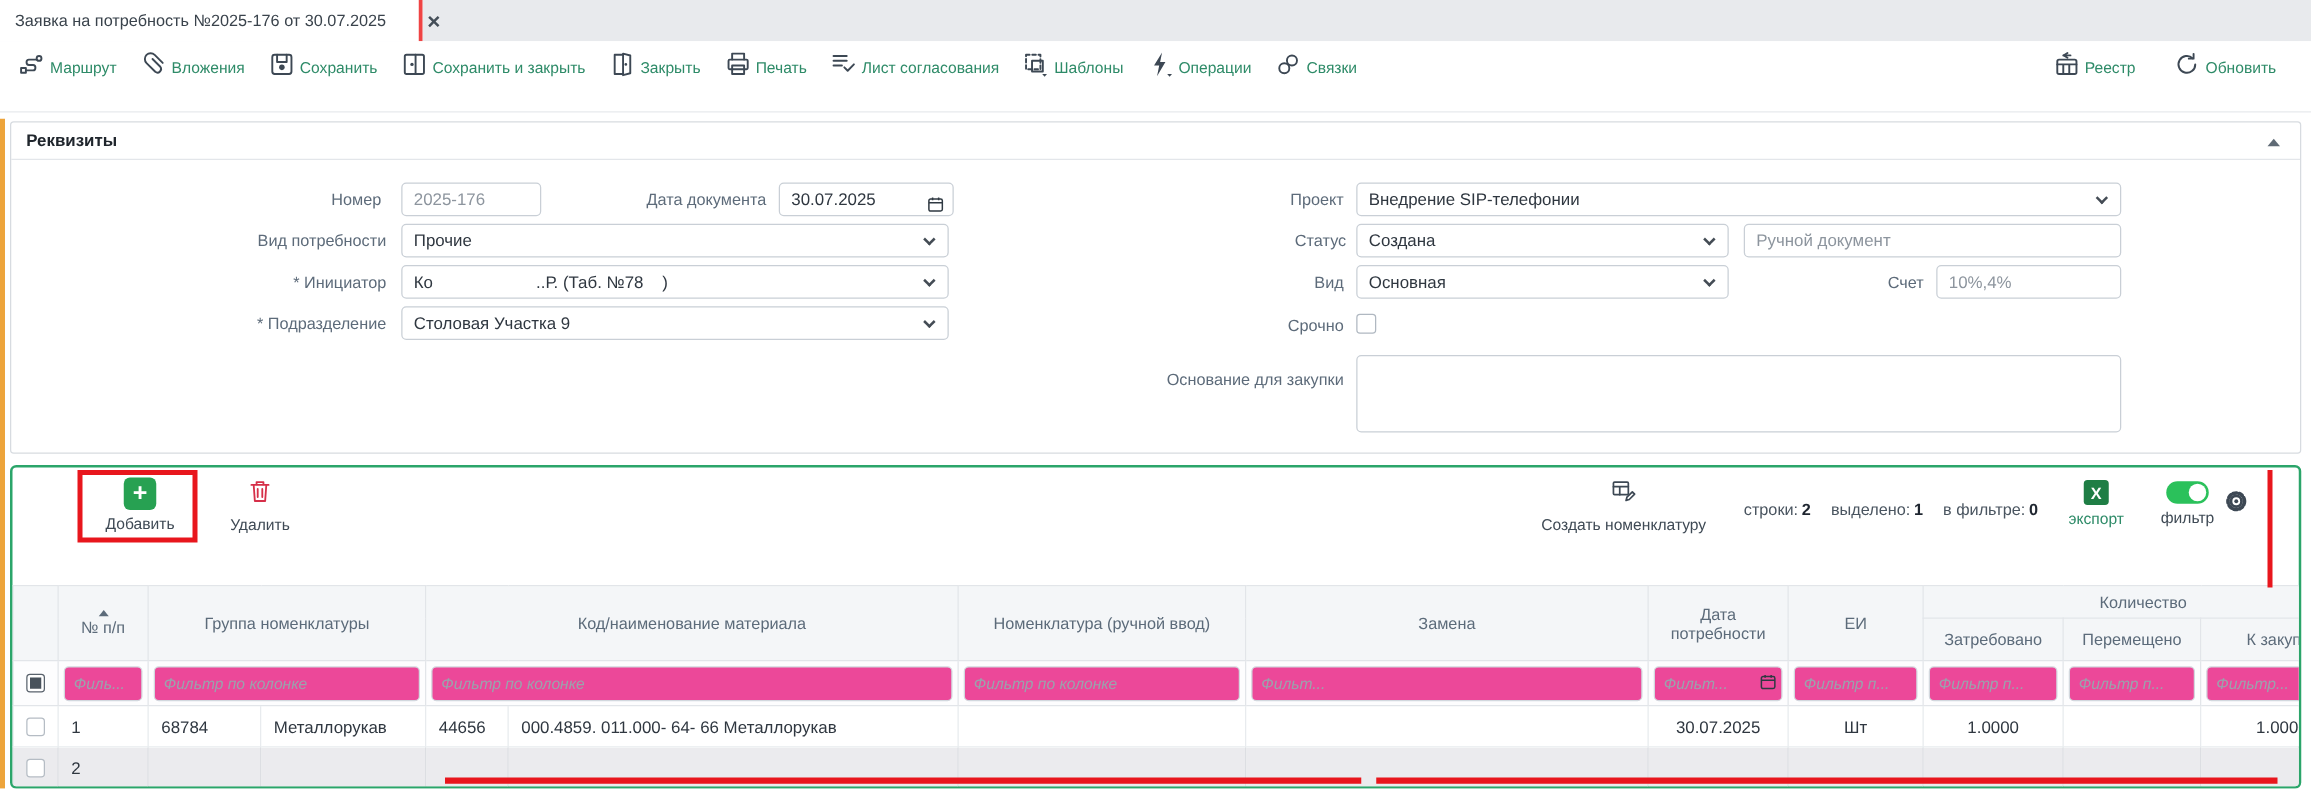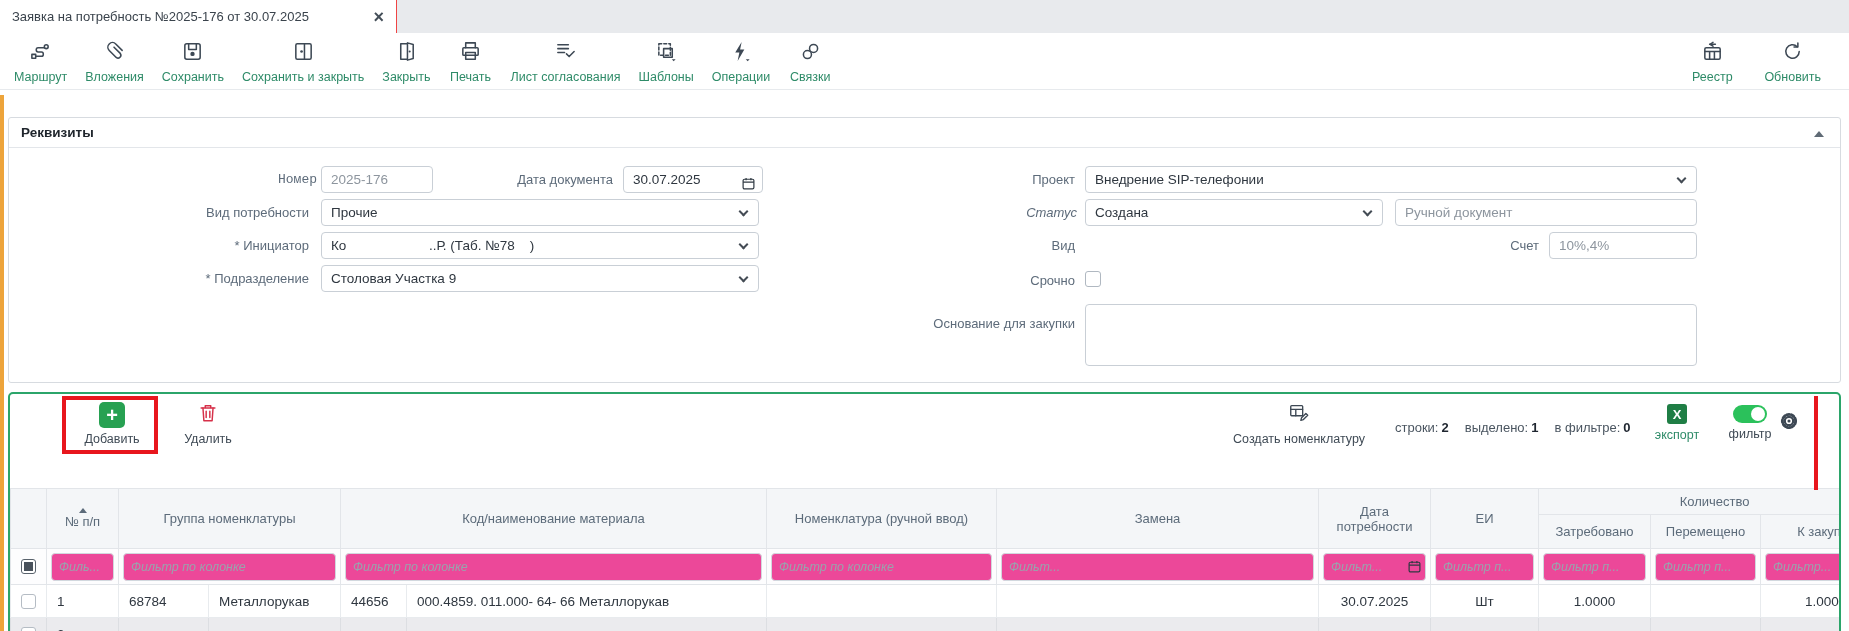--- a/index.html
+++ b/index.html
@@ -2,38 +2,38 @@
 <html><head>
 <meta charset="utf-8">
 <style>
   * { margin:0; padding:0; box-sizing:border-box; }
   body { background:#fff; }
   #app { position:relative; width:1849px; height:631px; overflow:hidden; background:#fff;
          font-family:"Liberation Sans", sans-serif; color:#2f3740; }
 
   
   .tabbar { position:absolute; left:0; top:0; width:100%; height:33px; background:#e8eaed; }
-  .tab { position:absolute; left:0; top:0; width:397px; height:33px; background:#fff;
-         display:flex; align-items:center; padding:0 12px; border-right:1px solid #ef4444;gap:33px; }
+  .tab { position:absolute; left:0; top:0; width:338px; height:33px; background:#fff;
+         display:flex; align-items:center; padding:0 12px; border-right:3px solid #ef4444;gap:33px; }
   .tab-title { font-size:13px; color:#3a434c; white-space:nowrap; }
   .tab-close { margin-left:auto; font-size:18px; line-height:1; color:#444e58; cursor:pointer; font-weight:600; }
 
   
   .toolbar { position:absolute; left:0; top:33px; width:100%; height:57px; background:#fff;
              border-bottom:1px solid #e7eaed; }
   .tb-left { position:absolute; left:14px; top:7px; display:flex; gap:18px; }
   .tb-right { position:absolute; right:28px; top:7px; display:flex; gap:30px;margin-left:44px; }
-  .tb-item { display:flex; flex-direction:column; align-items:center; gap:3px; min-width:44px; cursor:pointer; }
+  .tb-item { display:flex; flex-direction:row; align-items:center; gap:3px; min-width:44px; cursor:pointer; }
   .tb-item svg { width:23px; height:23px; stroke:#3d4854; fill:none; stroke-width:1.6;
                  stroke-linecap:round; stroke-linejoin:round; }
   .tb-label { font-size:12.5px; color:#2e8b68; white-space:nowrap; }
 
   
   .left-accent { position:absolute; left:0; top:95px; width:4px; height:536px; background:#eda43b; }
-  .panel { position:absolute; left:8px; width:1833px; background:#fff;margin-top:20px; }
+  .panel { position:absolute; left:8px; width:1833px; background:#fff; }
   #form-panel { top:97px; height:266px; border:1px solid #d7dbe0; border-radius:3px; }
   .panel-header { position:relative; height:30px; border-bottom:1px solid #e3e6ea; display:flex; align-items:center;
                   padding:0 12px; font-weight:bold; font-size:13.5px; color:#20262d; }
   .collapse-caret { position:absolute; right:16px; top:13px; width:0; height:0;
                     border-left:5px solid transparent; border-right:5px solid transparent;
                     border-bottom:6px solid #5f6a75; cursor:pointer; }
 
   .f-label { position:absolute; height:27px; line-height:27px; font-size:13px; color:#5d6b7a; text-align:right; }
   .f-field { position:absolute; height:27px; border:1px solid #c9cfd6; border-radius:4px; background:#fff;
              font-size:13.5px; color:#2f3740; line-height:25px; padding:0 9px; white-space:nowrap; overflow:hidden; }
@@ -204,21 +204,21 @@
   </div>
 
   <div class="left-accent"></div>
 
   <div class="panel" id="form-panel">
     <div class="panel-header">
       <span>Реквизиты</span>
       <span class="collapse-caret"></span>
     </div>
 
-    <div class="f-label" style="left:12px;top:48px;width:296px;font-family:Liberation Mono, monospace;">Номер</div>
+    <div class="f-label" style="left:0;top:48px;width:296px;">Номер</div>
     <div class="f-field gray" style="left:312px;top:48px;width:112px;"><span>2025-176</span></div>
 
     <div class="f-label" style="left:452px;top:48px;width:152px;">Дата документа</div>
     <div class="f-field" style="left:614px;top:48px;width:140px;">
       <span>30.07.2025</span>
       <span class="cal"><svg width="13" height="13" viewBox="0 0 14 14" fill="none" stroke="#2f3942" stroke-width="1.3">
             <rect x="1.2" y="2.4" width="11.6" height="10.4" rx="1.5"></rect>
             <path d="M1.2 5.6h11.6M4.4 1v2.4M9.6 1v2.4"></path>
           </svg></span>
     </div>
@@ -228,25 +228,26 @@
 
     <div class="f-label" style="left:4px;top:114px;width:296px;">* Инициатор</div>
     <div class="f-field" style="left:312px;top:114px;width:438px;"><span class="pre">Ко                      ..Р. (Таб. №78    )</span><span class="chev"></span></div>
 
     <div class="f-label" style="left:4px;top:147px;width:296px;">* Подразделение</div>
     <div class="f-field" style="left:312px;top:147px;width:438px;"><span>Столовая Участка 9</span><span class="chev"></span></div>
 
     <div class="f-label" style="left:770px;top:48px;width:296px;">Проект</div>
     <div class="f-field" style="left:1076px;top:48px;width:612px;"><span>Внедрение SIP-телефонии</span><span class="chev"></span></div>
 
-    <div class="f-label" style="left:772px;top:81px;width:296px;font-style:italic;">Статус</div>
+    <div class="f-label" style="left:772px;top:81px;width:296px;">Статус</div>
     <div class="f-field gray" style="left:1386px;top:81px;width:302px;"><span>Ручной документ</span></div>
     <div class="f-field" style="left:1076px;top:81px;width:298px;"><span>Создана</span><span class="chev"></span></div>
 
     <div class="f-label" style="left:770px;top:114px;width:296px;">Вид</div>
+    <div class="f-field" style="left:1076px;top:114px;width:298px;"><span>Основная</span><span class="chev"></span></div>
     <div class="f-label" style="left:1420px;top:114px;width:110px;">Счет</div>
     <div class="f-field gray" style="left:1540px;top:114px;width:148px;"><span>10%,4%</span></div>
 
     <div class="f-label" style="left:770px;top:149px;width:296px;">Срочно</div>
     <div class="cbx" style="position:absolute;left:1076px;top:153px;"></div>
 
     <div class="f-label" style="left:770px;top:192px;width:296px;">Основание для закупки</div>
     <textarea class="f-area" style="left: 1076px; top: 186px; width: 612px; height: 62px;"></textarea>
   </div>
 

